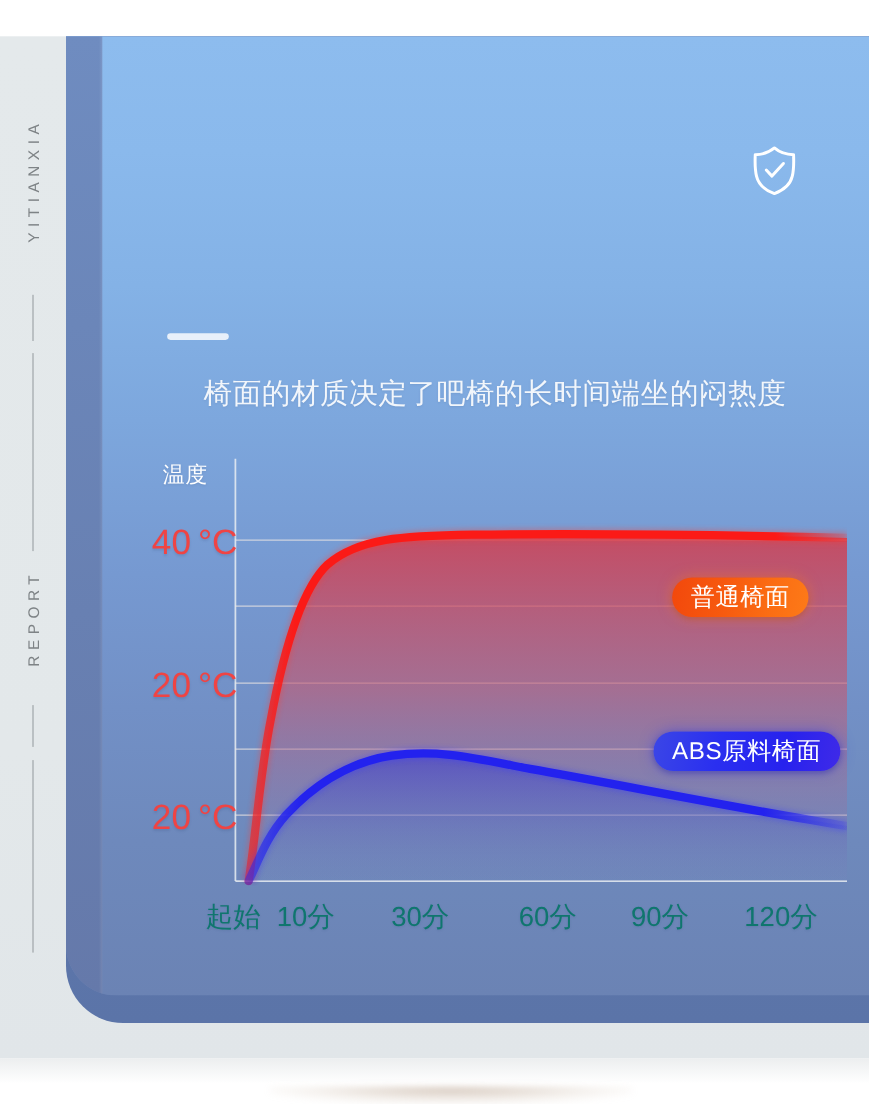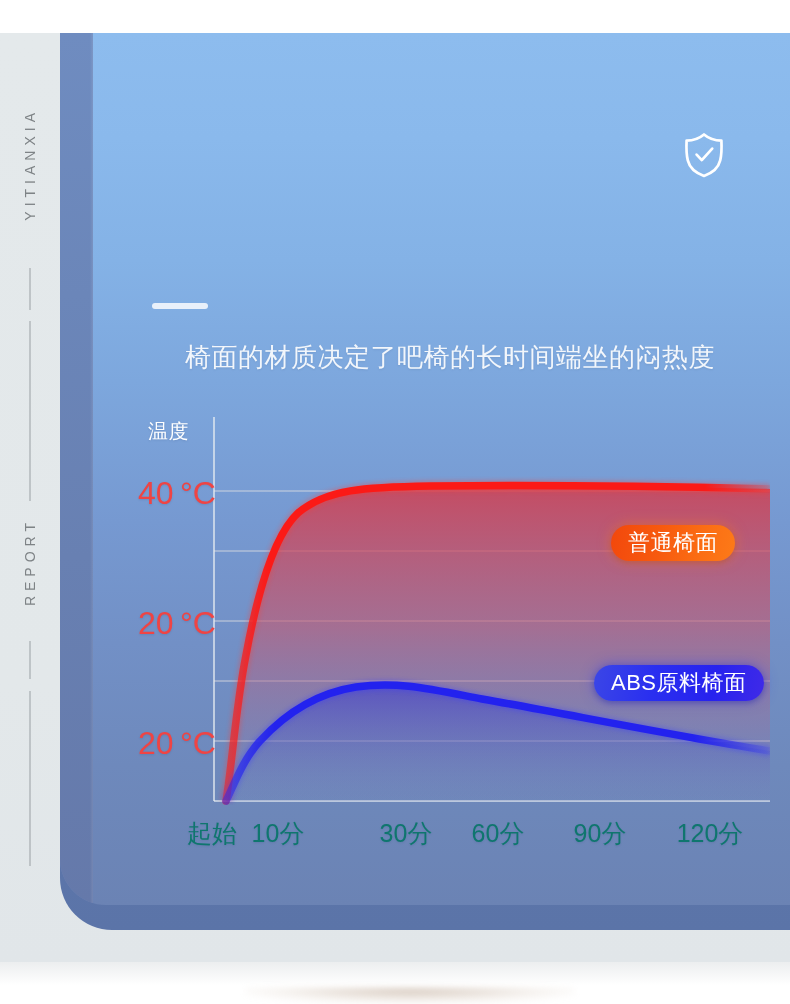--- a/index.html
+++ b/index.html
@@ -280,17 +280,17 @@
                C268,276 300,284 352,294
                C432,308 540,330 640,346" stroke="url(#blueStroke)" stroke-width="7.5" fill="none" stroke-linecap="round"></path>
     </g>
   </svg>
 
   <div class="pill orange">普通椅面</div>
   <div class="pill blue">ABS原料椅面</div>
 
   <div class="xtick" style="left:82px">起始</div>
   <div class="xtick" style="left:148px">10分</div>
-  <div class="xtick" style="left:276px">30分</div>
+  <div class="xtick" style="left:252px">30分</div>
   <div class="xtick" style="left:368px">60分</div>
   <div class="xtick" style="left:470px">90分</div>
   <div class="xtick" style="left:580px">120分</div>
 </div>
 
 </body></html>

